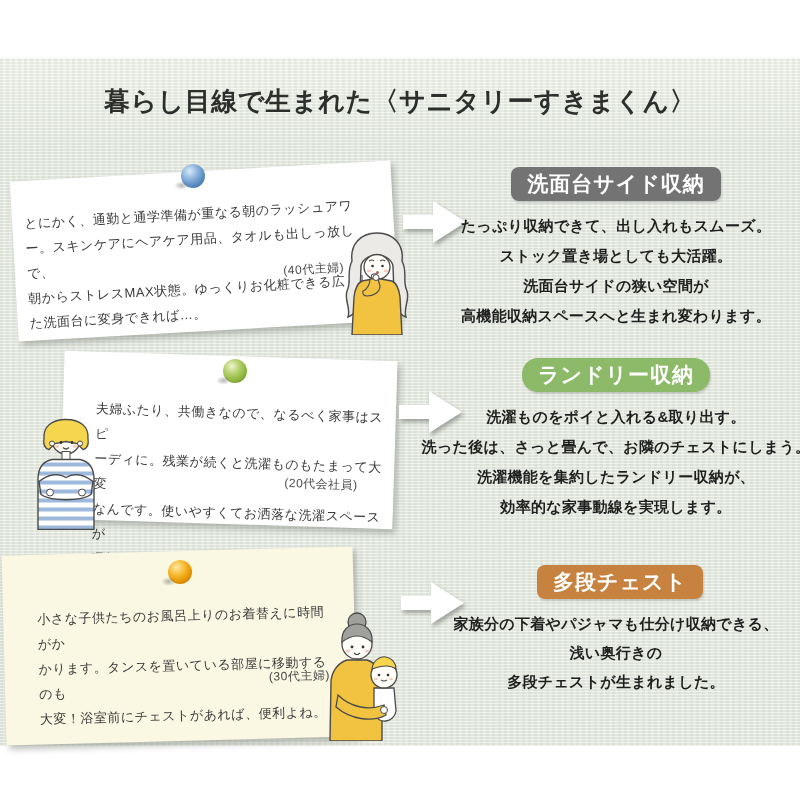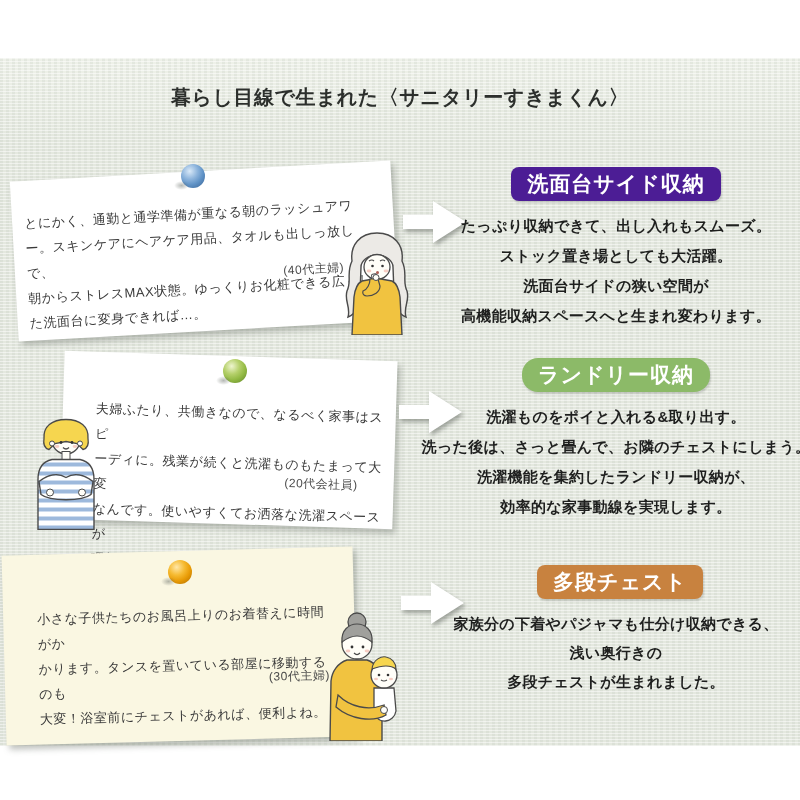--- a/index.html
+++ b/index.html
@@ -12,21 +12,21 @@
   .panel{
     position:absolute;left:0;top:58px;width:800px;height:688px;
     background-color:#e4e8df;
     background-image:
       repeating-linear-gradient(0deg, rgba(255,255,255,.50) 0 1px, rgba(255,255,255,0) 1px 3px),
       repeating-linear-gradient(90deg, rgba(186,195,183,.20) 0 3px, rgba(186,195,183,0) 3px 6px),
       linear-gradient(180deg,#eef1e9 0,#e4e8df 80px,#e4e8df 100%);
   }
   .main-title{
     position:absolute;left:0;top:84px;width:800px;text-align:center;
-    font-size:20px;font-weight:800;color:#2c2f2c;letter-spacing:.5px;
+    font-size:26px;font-weight:800;color:#2c2f2c;letter-spacing:.5px;
   }
   
   .card{
     position:absolute;background:#ffffff;
     box-shadow:3px 4px 6px rgba(108,116,106,.45);
   }
   .card-1{left:14px;top:171px;width:381px;height:160px;transform:rotate(-3.2deg);}
   .card-2{left:62px;top:356px;width:333px;height:168px;transform:rotate(1.8deg);}
   .card-3{left:4px;top:551px;width:351px;height:190px;background:#faf7e2;transform:rotate(-1.5deg);}
   .card-text{
@@ -57,21 +57,21 @@
   
   .badge-row{position:absolute;left:420px;width:392px;text-align:center;z-index:2;}
   .badge-row-1{top:167px;}
   .badge-row-2{top:358px;}
   .badge-row-3{top:565px;}
   .badge{
     display:inline-block;color:#ffffff;font-size:21px;font-weight:800;
     letter-spacing:1px;padding:3px 16px;border-radius:8px;line-height:28px;
     box-shadow:1px 2px 2px rgba(0,0,0,.14);
   }
-  .badge-blue{background:#4c1d95;text-align:right;}
+  .badge-blue{background:#737373;text-align:right;}
   .badge-green{background:#8cba68;border-radius:16px;}
   .badge-orange{background:#c8823f;margin-left:8px;}
   
   .desc{
     position:absolute;left:420px;width:392px;text-align:center;white-space:pre-line;
     font-size:15px;line-height:30px;color:#1e1f1e;font-weight:600;letter-spacing:.3px;z-index:2;
   }
   .desc-1{top:211px;}
   .desc-2{top:402px;}
   .desc-3{top:609px;line-height:29px;}

